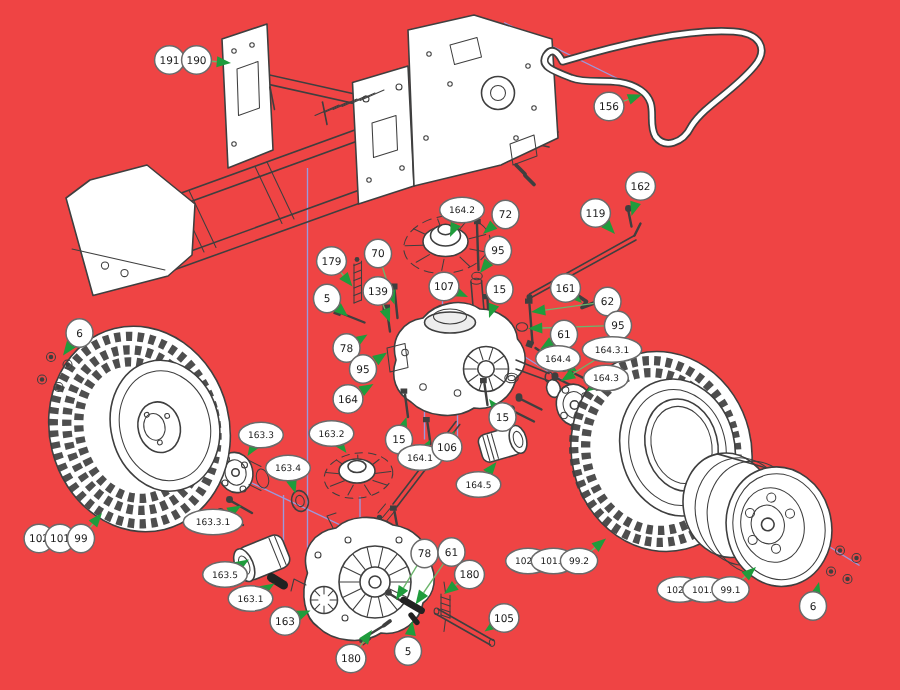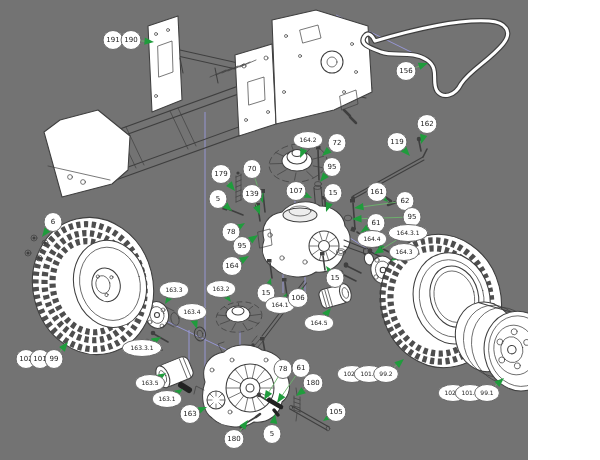--- a/index.html
+++ b/index.html
@@ -1,16 +1,16 @@
 <!DOCTYPE html>
 <html style="--ink: #3f3f3f; --blue: #9a9ade;"><head>
 <meta charset="utf-8">
 <style>
   html,body{margin:0;padding:0;background:#fff;}
-  #stage{position:relative;width:528px;height:460px;background:#737373;overflow:hidden;
+  #stage{position:relative;width:600px;height:460px;background:#ef4444;overflow:hidden;
          font-family:"DejaVu Sans", sans-serif;}
   svg{position:absolute;inset:0;}
   .s   {stroke:var(--ink);fill:none;stroke-width:1.05;stroke-linecap:round;stroke-linejoin:round;}
   .sw  {stroke:var(--ink);fill:#fff;stroke-width:1.05;stroke-linejoin:round;}
   .sg  {stroke:var(--ink);fill:#ededed;stroke-width:1.05;stroke-linejoin:round;}
   .sf  {fill:var(--ink);stroke:none;}
   .thin{stroke-width:.7;}
   .w16 {stroke-width:1.6;}
   .w25 {stroke-width:2.5;}
   .blue{stroke:var(--blue);fill:none;stroke-width:.9;}

